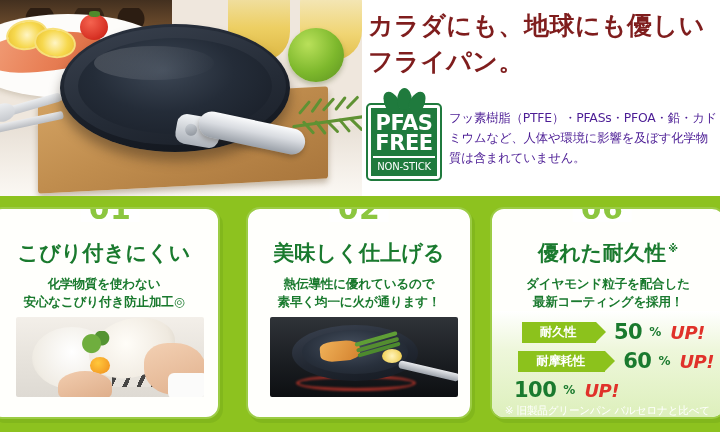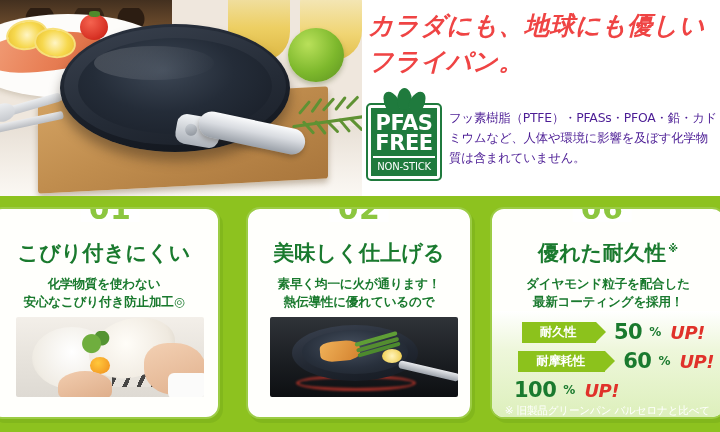--- a/index.html
+++ b/index.html
@@ -76,21 +76,21 @@
         border-radius:14px; transform:rotate(12deg);
         box-shadow:0 3px 5px rgba(50,40,30,.32); }
   .pan .rivet{ position:absolute; left:116px; top:92px; width:44px; height:30px;
         background:linear-gradient(180deg,#f2f4f6,#aab0b8); border-radius:10px; transform:rotate(10deg); }
   .pan .rivet:after{ content:""; position:absolute; left:9px; top:9px; width:12px; height:12px;
         border-radius:50%; background:linear-gradient(160deg,#cfd4da,#8b9199); }
 
   
   .copy{ position:absolute; left:364px; top:0; width:356px; height:196px; background:#fff; }
   .headline{ position:absolute; left:4px; top:8px; width:350px;
-        color:#ef4444; font-size:25px; font-weight:700; line-height:1.42; letter-spacing:.5px;font-style:italic; }
+        color:#7f1d1d; font-size:25px; font-weight:700; line-height:1.42; letter-spacing:.5px; }
 
   .badgerow{ position:absolute; left:4px; top:92px; width:352px; display:flex; gap:9px; align-items:flex-start; }
   .pfas{ position:relative; width:72px; flex:0 0 72px; padding-top:13px; }
   .pfas .leaves{ position:absolute; left:50%; top:-2px; transform:translateX(-50%); width:46px; height:20px; }
   .pfas .leaf{ position:absolute; width:15px; height:22px; background:#1f7a3d; border-radius:50% 50% 50% 50%/60% 60% 40% 40%; }
   .pfas .lf1{ left:3px; top:1px; transform:rotate(-28deg); }
   .pfas .lf2{ left:16px; top:-2px; }
   .pfas .lf3{ left:29px; top:1px; transform:rotate(28deg); }
   .pfas .box{ background:#1f7a3d; border:3px solid #fff; outline:2px solid #1f7a3d;
         border-radius:3px; padding:5px 2px 4px; text-align:center; }
@@ -269,22 +269,22 @@
         </div>
       </div>
     </div>
 
     <div class="card" id="card2">
       <div class="num">02</div>
       <div class="ctitle">
         <span class="ink">美味しく仕上げる</span>
       </div>
       <div class="csub">
+        <div>熱伝導性に優れているので</div>
         <div>素早く均一に火が通ります！</div>
-        <div>熱伝導性に優れているので</div>
       </div>
       <div class="cphoto">
         <div class="p2">
           <div class="ring"></div>
           <div class="panb"></div>
           <div class="panin"></div>
           <div class="fish"></div>
           <div class="asp"></div>
           <div class="lem"></div>
           <div class="hdl"></div>

